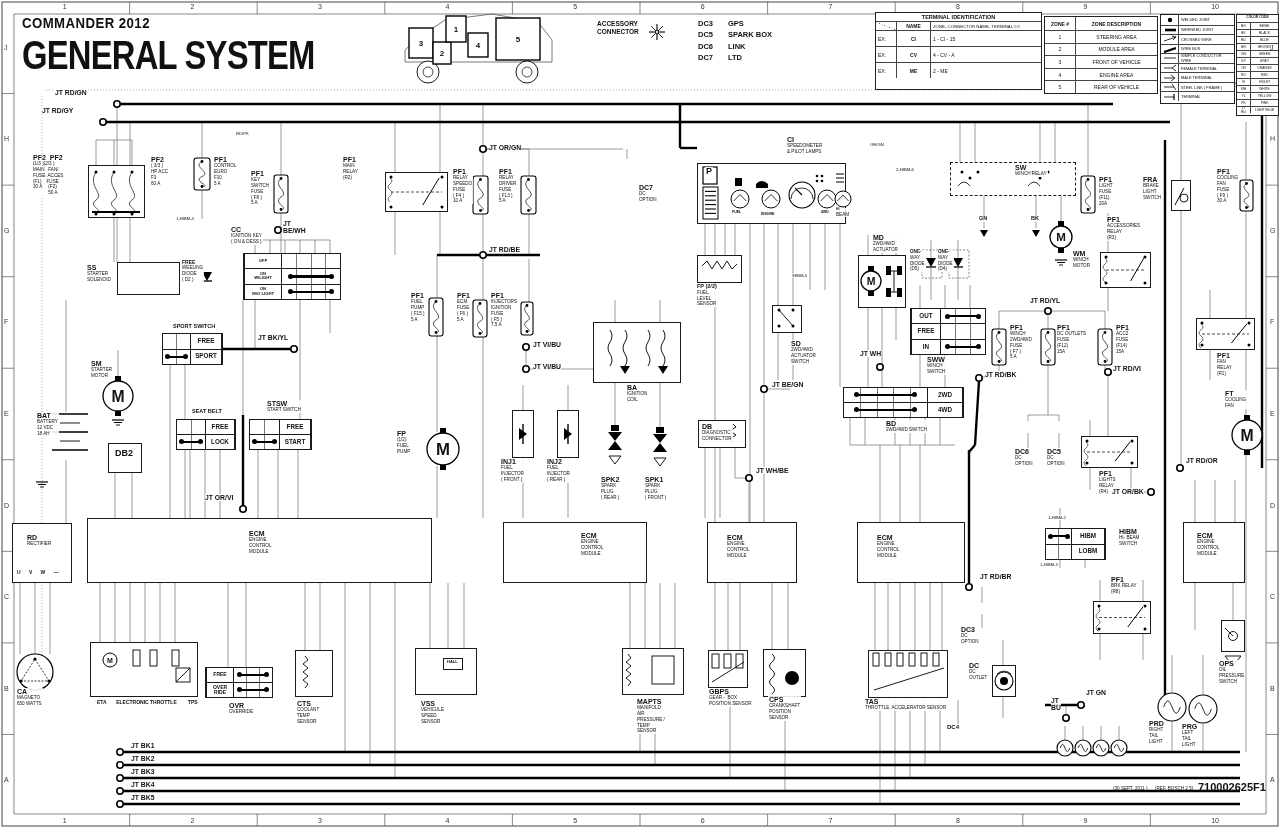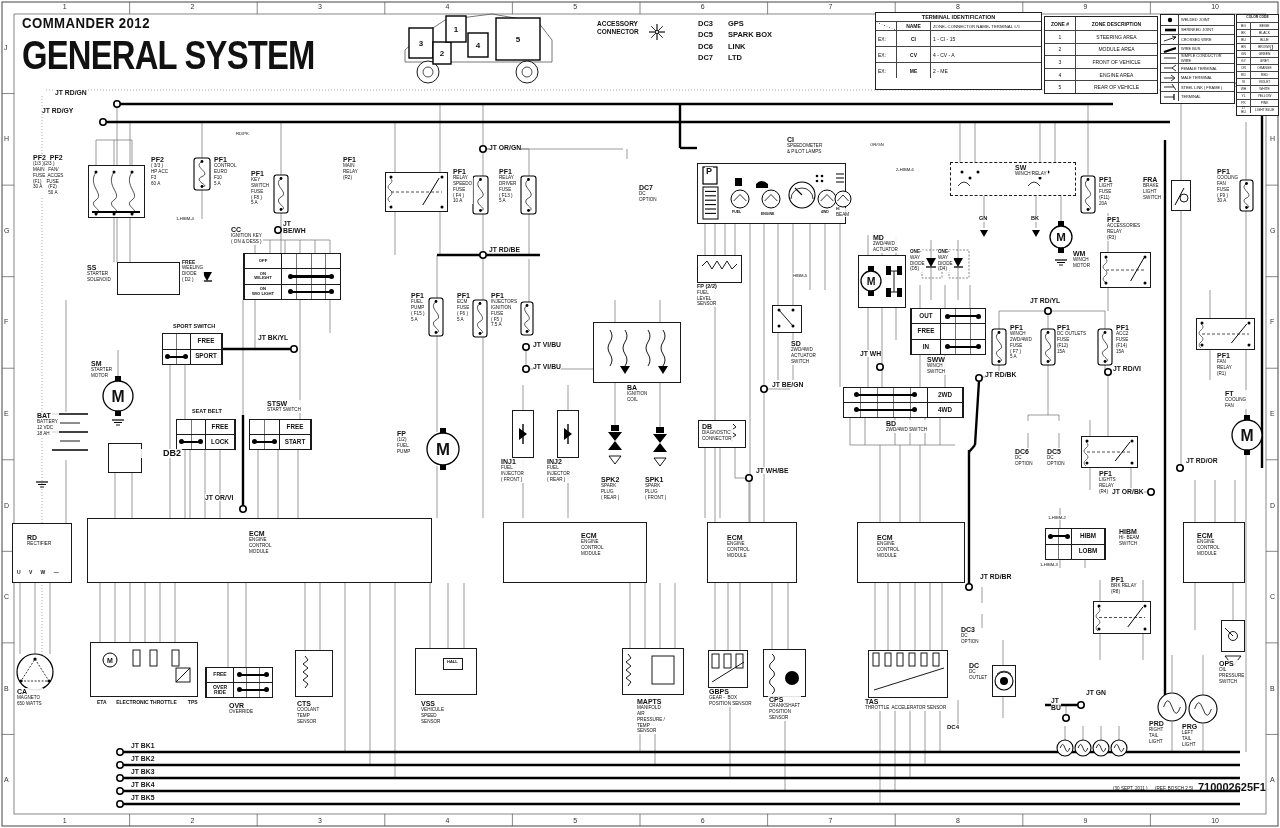--- a/index.html
+++ b/index.html
@@ -853,21 +853,21 @@
       <div class="lbl" style="left: 32px; top: 154px;"><div class="lbl-code">PF2  PF2</div><div>(1/3 )(2/3 )</div><div>MAIN   FAN/</div><div>FUSE  ACCES</div><div>(F1)    FUSE</div><div>30 A     (F2)</div><div>            50 A</div></div>
       <div class="lbl" style="left: 150px; top: 156px;"><div class="lbl-code">PF2</div><div>( 3/3 )</div><div>HP ACC</div><div>F3</div><div>60 A</div></div>
       <div class="lbl" style="left: 213px; top: 156px;"><div class="lbl-code">PF1</div><div>CONTROL</div><div>EURO</div><div>F10</div><div>5 A</div></div>
       <div class="lbl" style="left: 250px; top: 170px;"><div class="lbl-code">PF1</div><div>KEY</div><div>SWITCH</div><div>FUSE</div><div>( F8 )</div><div>5 A</div></div>
       <div class="lbl" style="left: 230px; top: 226px;"><div class="lbl-code">CC</div><div>IGNITION KEY</div><div>( ON &amp; DESS )</div></div>
       <div class="lbl" style="left: 86px; top: 264px;"><div class="lbl-code">SS</div><div>STARTER</div><div>SOLENOID</div></div>
       <div class="lbl" style="left: 181px; top: 260px;"><div class="lbl-code" style="font-size: 5px;">FREE</div><div>WEELING</div><div>DIODE</div><div>( D2 )</div></div>
       <div class="lbl" style="left: 172px; top: 324px;"><div class="lbl-code" style="font-size: 5.5px;">SPORT SWITCH</div></div>
       <div class="lbl" style="left: 90px; top: 360px;"><div class="lbl-code">SM</div><div>STARTER</div><div>MOTOR</div></div>
       <div class="lbl" style="left: 36px; top: 412px;"><div class="lbl-code">BAT</div><div>BATTERY</div><div>12 VDC</div><div>18 AH</div></div>
-      <div class="lbl" style="left: 114px; top: 449px;"><div class="lbl-code" style="font-size: 9px; margin-left: 48px;">DB2</div></div>
+      <div class="lbl" style="left: 114px; top: 449px;"><div class="lbl-code" style="font-size: 9px;">DB2</div></div>
       <div class="lbl" style="left: 191px; top: 409px;"><div class="lbl-code" style="font-size: 5.5px;">SEAT BELT</div></div>
       <div class="lbl" style="left: 266px; top: 400px;"><div class="lbl-code">STSW</div><div>START SWITCH</div></div>
       <div class="lbl" style="left: 26px; top: 534px;"><div class="lbl-code">RD</div><div>RECTIFIER</div></div>
       <div class="lbl" style="left: 16px; top: 570px;"><div class="lbl-code" style="font-size: 5px;">U      V      W      —</div></div>
       <div class="lbl" style="left: 248px; top: 530px;"><div class="lbl-code">ECM</div><div>ENGINE</div><div>CONTROL</div><div>MODULE</div></div>
       <div class="lbl" style="left: 580px; top: 532px;"><div class="lbl-code">ECM</div><div>ENGINE</div><div>CONTROL</div><div>MODULE</div></div>
       <div class="lbl" style="left: 726px; top: 534px;"><div class="lbl-code">ECM</div><div>ENGINE</div><div>CONTROL</div><div>MODULE</div></div>
       <div class="lbl" style="left: 876px; top: 534px;"><div class="lbl-code">ECM</div><div>ENGINE</div><div>CONTROL</div><div>MODULE</div></div>
       <div class="lbl" style="left: 1196px; top: 532px;"><div class="lbl-code">ECM</div><div>ENGINE</div><div>CONTROL</div><div>MODULE</div></div>
       <div class="lbl" style="left: 16px; top: 688px;"><div class="lbl-code">CA</div><div>MAGNETO</div><div>650 WATTS</div></div>

